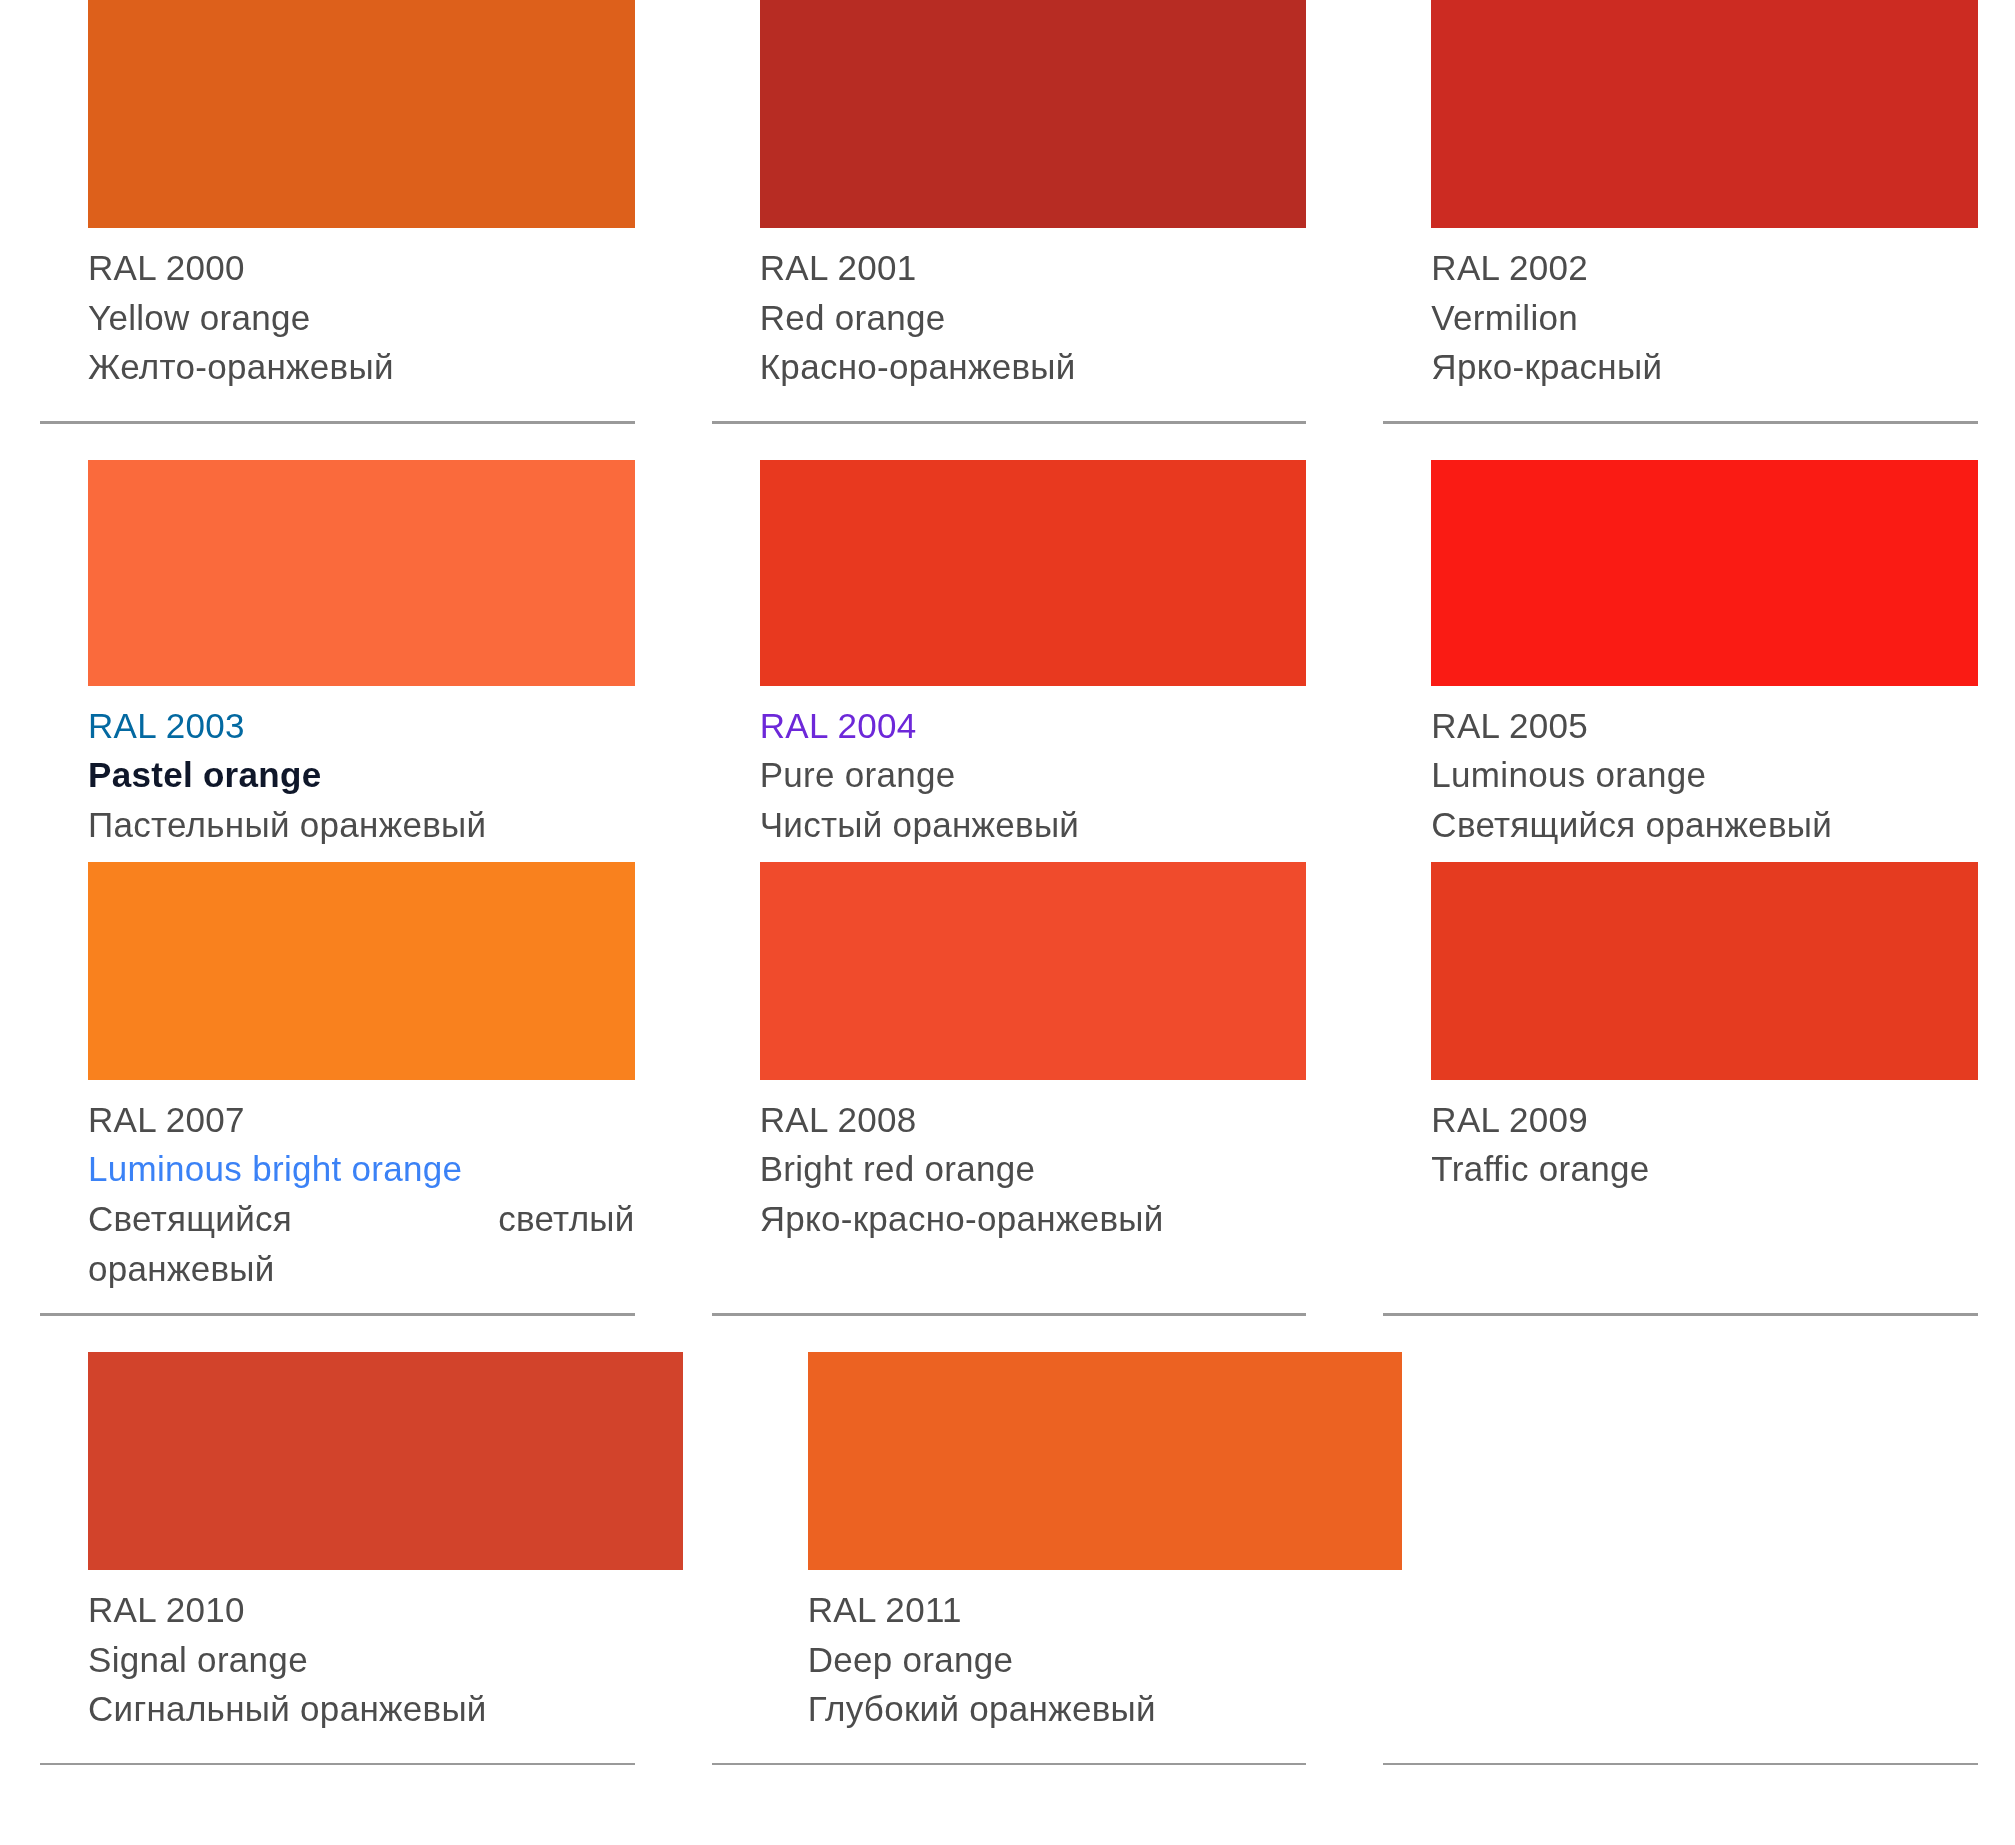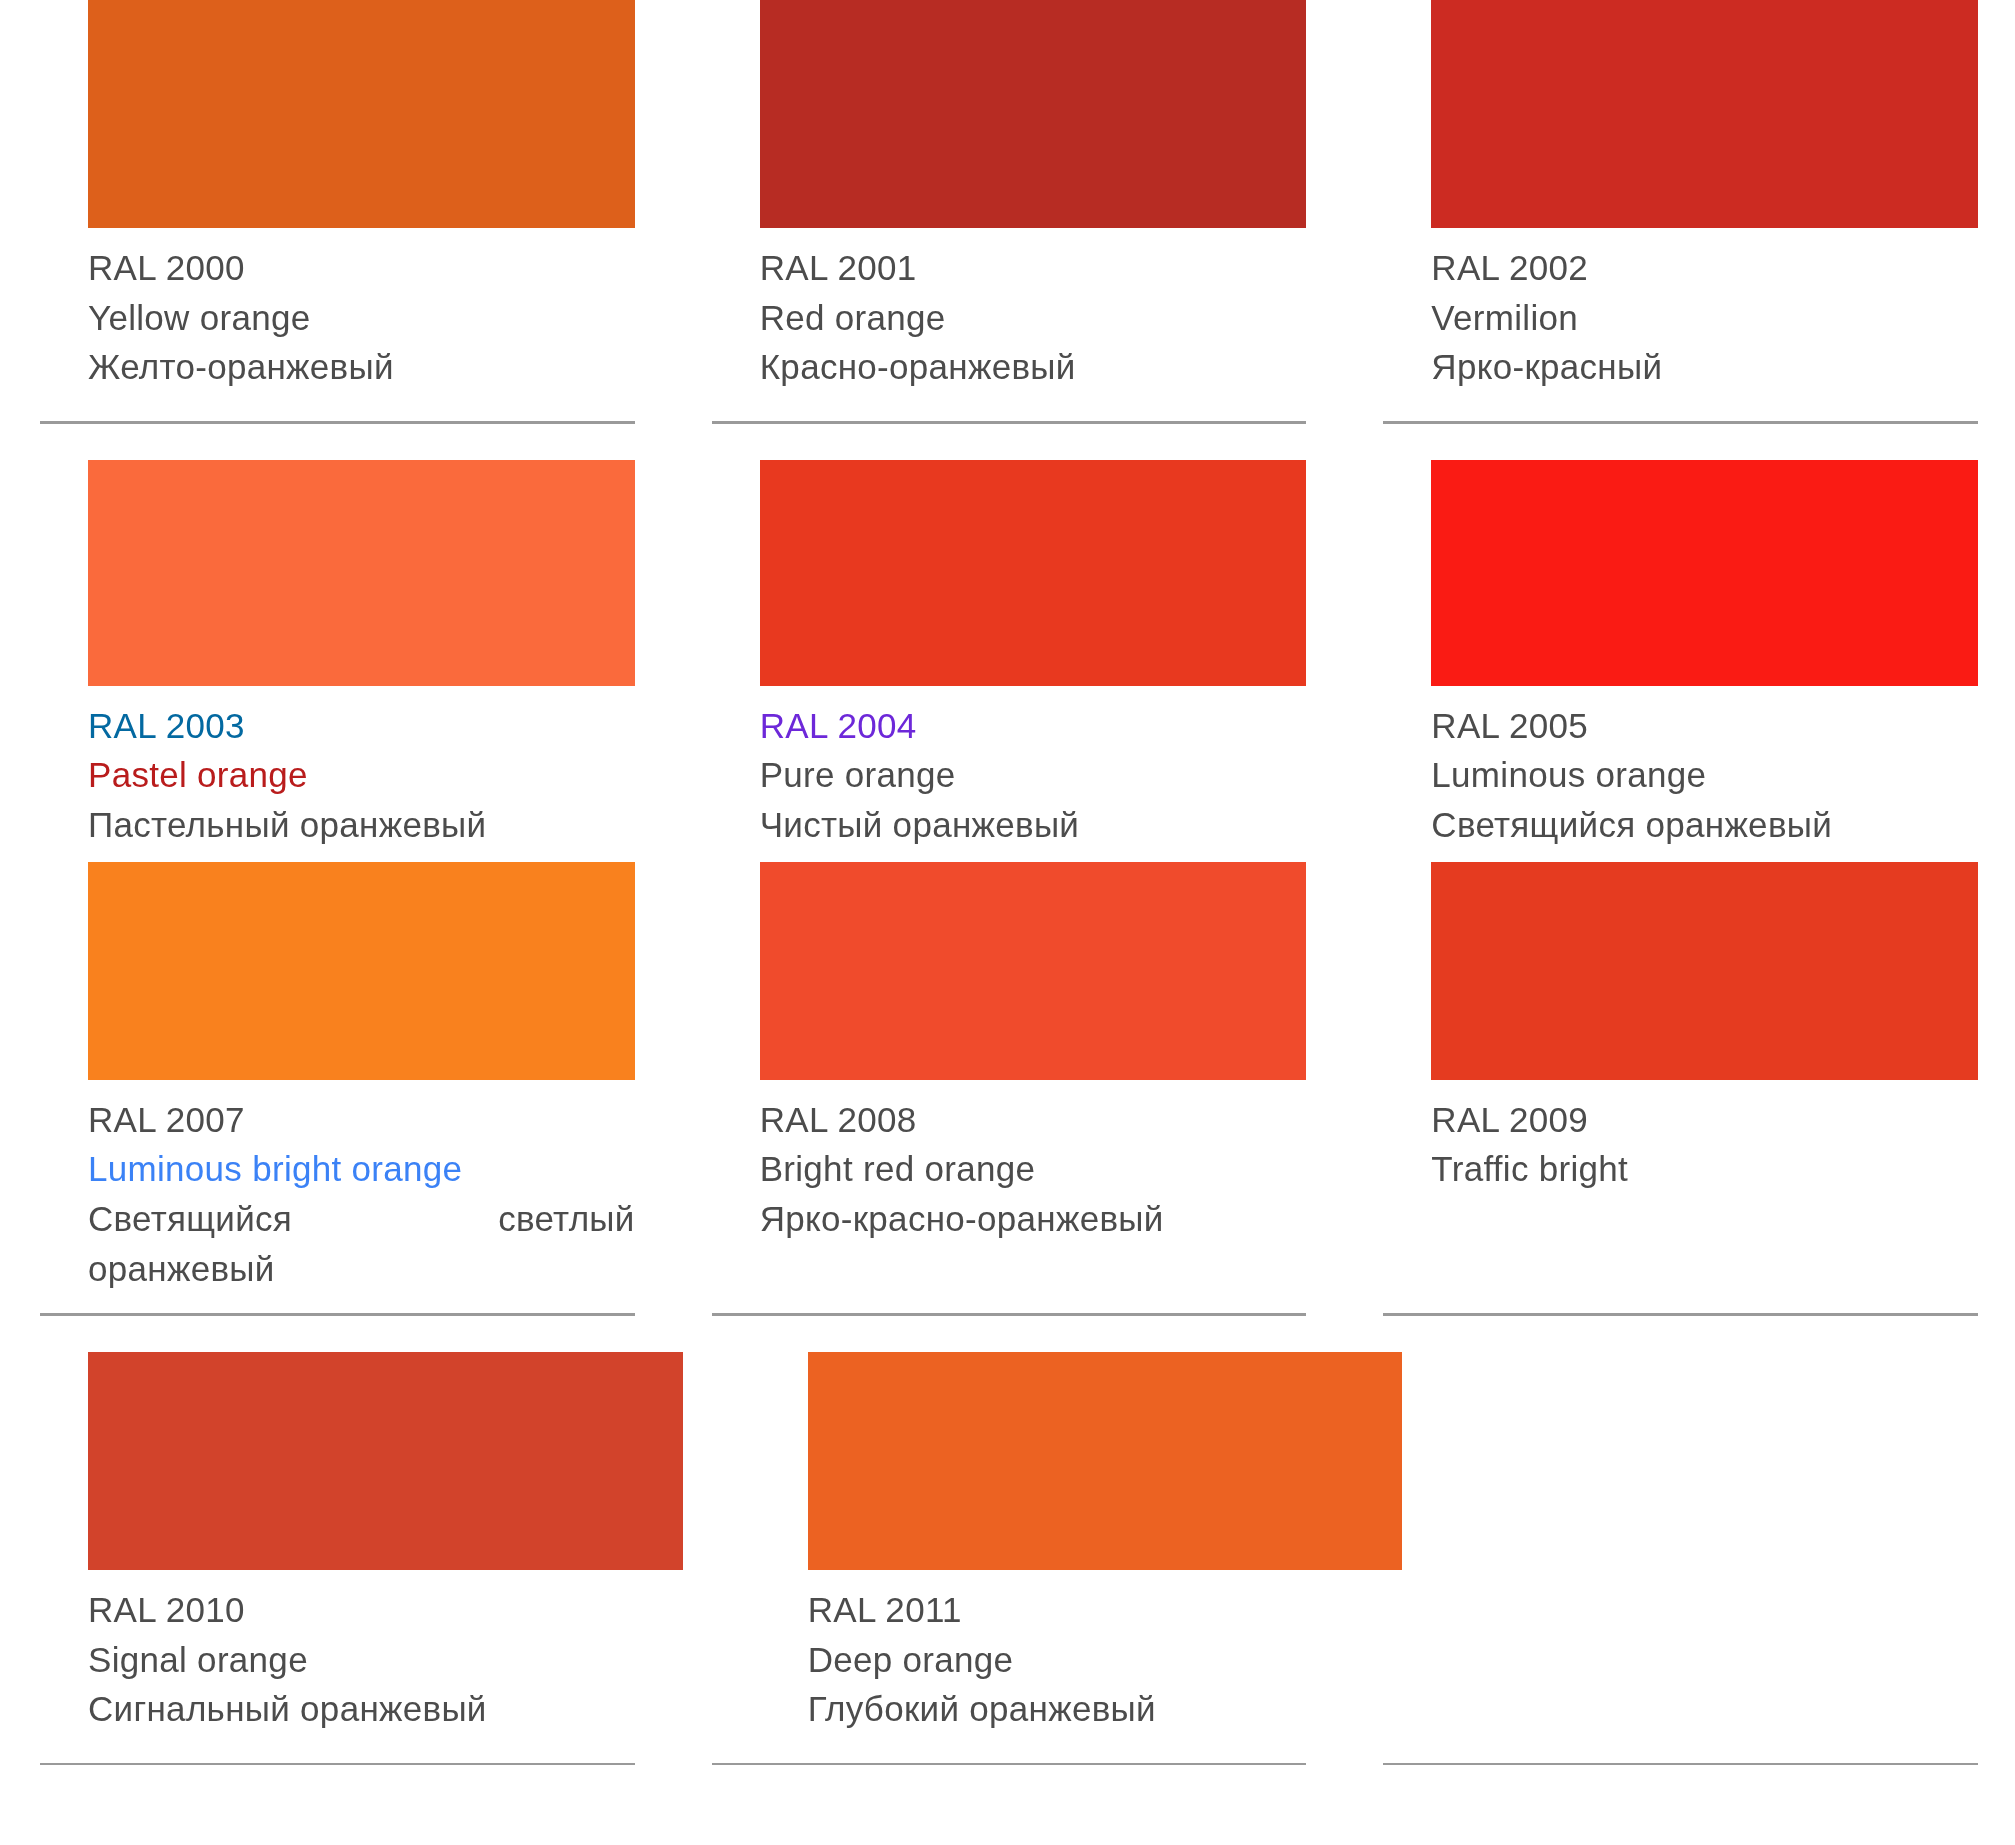--- a/index.html
+++ b/index.html
@@ -130,21 +130,21 @@
       </div>
   </div>
   <div class="spacer-70"></div>
 
   <div class="row">
 
     <div class="cell">
       <div class="swatch" style="height: 226px; background-color: rgb(250, 106, 60);"></div>
       <div class="labels">
         <div class="ral-code" style="color: #0369a1;">RAL 2003</div>
-        <div class="name-en" style="color: #b91c1c;">Pastel orange</div>
+        <div class="name-en" style="color: #0f172a; font-weight: bold;">Pastel orange</div>
         <div class="name-ru" style="color: rgb(76, 76, 76);">Пастельный оранжевый</div>
       </div>
     </div>
 
     <div class="cell">
       <div class="swatch" style="height: 226px; background-color: rgb(232, 57, 31);"></div>
       <div class="labels">
         <div class="ral-code" style="color: #6d28d9;">RAL 2004</div>
         <div class="name-en" style="color: rgb(76, 76, 76);">Pure orange</div>
         <div class="name-ru" style="color: rgb(76, 76, 76);">Чистый оранжевый</div>
@@ -181,21 +181,21 @@
         <div class="ral-code" style="color: rgb(76, 76, 76);">RAL 2008</div>
         <div class="name-en" style="color: rgb(76, 76, 76);">Bright red orange</div>
         <div class="name-ru" style="color: rgb(76, 76, 76);">Ярко-красно-оранжевый</div>
       </div>
     </div>
 
     <div class="cell">
       <div class="swatch" style="height: 218px; background-color: rgb(229, 59, 32);"></div>
       <div class="labels">
         <div class="ral-code" style="color: rgb(76, 76, 76);">RAL 2009</div>
-        <div class="name-en" style="color: rgb(76, 76, 76);">Traffic bright</div>
+        <div class="name-en" style="color: rgb(76, 76, 76);">Traffic orange</div>
       </div>
     </div>
 
   </div>
 
   <div class="spacer-40"></div>
   <div class="sep-row">
     <div class="sep-cell">
         <div class="sep-line" style="background-color: rgb(154, 154, 154);"></div>
       </div>

